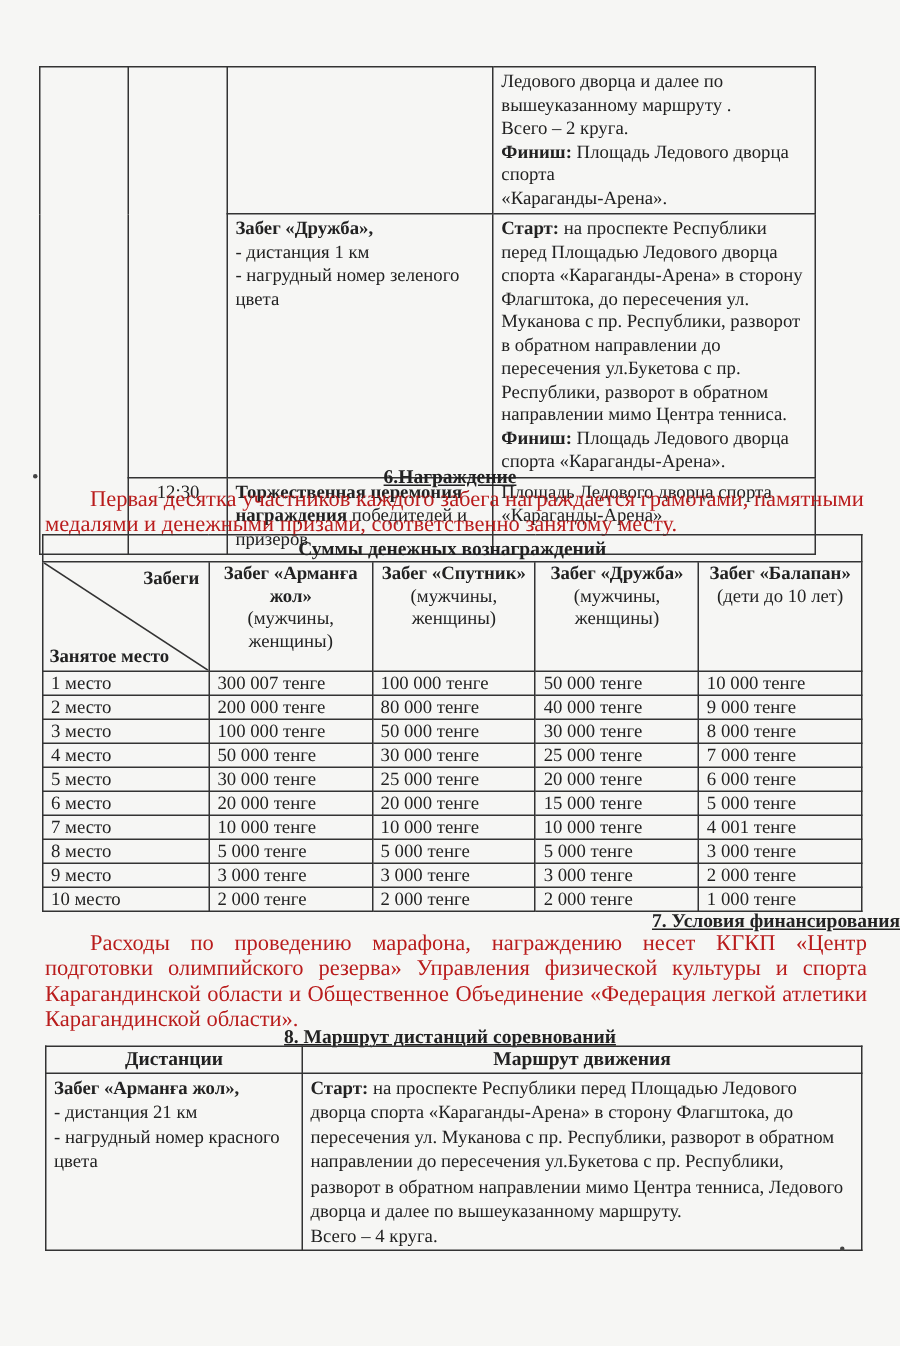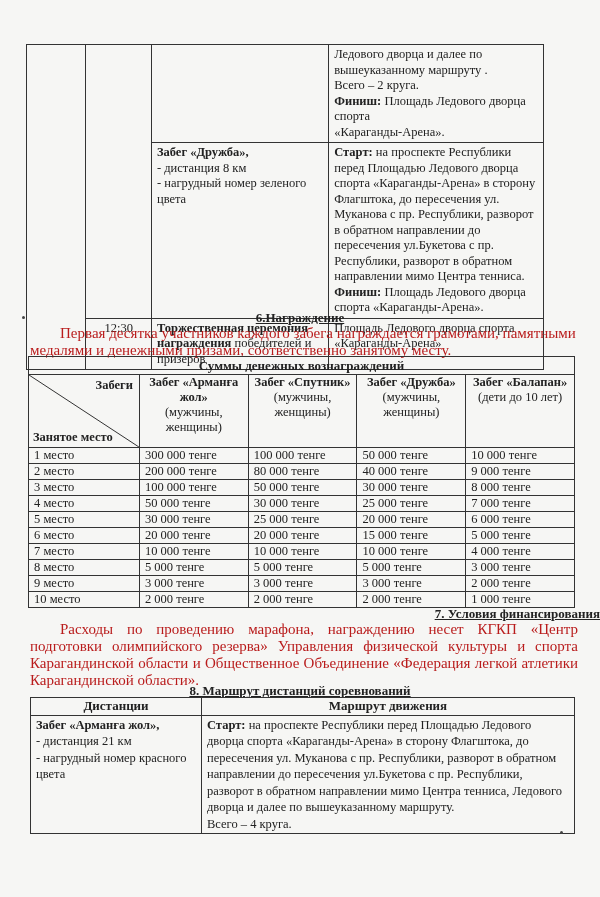--- a/index.html
+++ b/index.html
@@ -58,21 +58,21 @@
         <div>Ледового дворца и далее по</div>
         <div>вышеуказанному маршруту .</div>
         <div>Всего – 2 круга.</div>
         <div><b>Финиш:</b><span> Площадь Ледового дворца спорта</span></div>
         <div>«Караганды-Арена».</div>
       </td>
     </tr>
     <tr>
       <td class="c3">
         <div class="b">Забег «Дружба»,</div>
-        <div>- дистанция 8 км</div>
+        <div>- дистанция 1 км</div>
         <div>- нагрудный номер зеленого цвета</div>
       </td>
       <td class="c4">
         <b>Старт:</b><span> на проспекте Республики перед Площадью Ледового дворца спорта «Караганды-Арена» в сторону Флагштока, до пересечения ул. Муканова с пр. Республики, разворот в обратном направлении до пересечения ул.Букетова с пр. Республики, разворот в обратном направлении мимо Центра тенниса.</span><br>
         <b>Финиш:</b><span> Площадь Ледового дворца спорта «Караганды-Арена».</span>
       </td>
     </tr>
     <tr>
       <td class="c2">12:30</td>
       <td class="c3"><b>Торжественная церемония награждения</b><span> победителей и призеров</span></td>
@@ -111,21 +111,21 @@
           </td>
       <td style="width:90px;">
             <div class="b">Забег «Балапан»</div>
             <div>(дети до 10 лет)</div>
           </td>
     </tr>
     </tbody>
       <tbody class="rows" id="prize-rows">
         <tr>
           <td>1 место</td>
-          <td>300 000 тенге</td>
+          <td>300 007 тенге</td>
           <td>100 000 тенге</td>
           <td>50 000 тенге</td>
           <td>10 000 тенге</td>
         </tr>
         <tr>
           <td>2 место</td>
           <td>200 000 тенге</td>
           <td>80 000 тенге</td>
           <td>40 000 тенге</td>
           <td>9 000 тенге</td>
@@ -156,21 +156,21 @@
           <td>20 000 тенге</td>
           <td>20 000 тенге</td>
           <td>15 000 тенге</td>
           <td>5 000 тенге</td>
         </tr>
         <tr>
           <td>7 место</td>
           <td>10 000 тенге</td>
           <td>10 000 тенге</td>
           <td>10 000 тенге</td>
-          <td>4 000 тенге</td>
+          <td>4 001 тенге</td>
         </tr>
         <tr>
           <td>8 место</td>
           <td>5 000 тенге</td>
           <td>5 000 тенге</td>
           <td>5 000 тенге</td>
           <td>3 000 тенге</td>
         </tr>
         <tr>
           <td>9 место</td>

